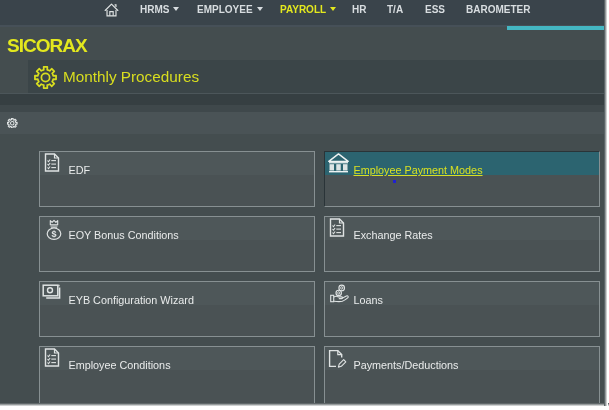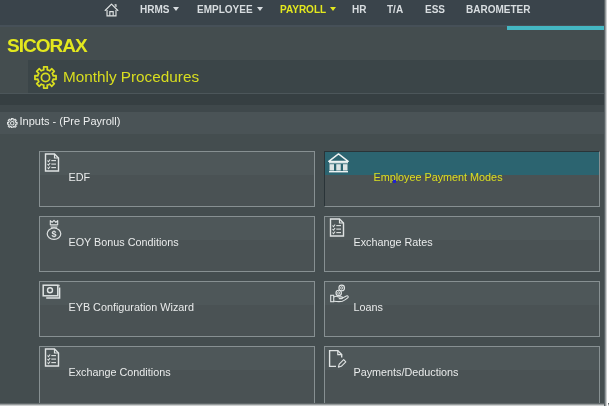--- a/index.html
+++ b/index.html
@@ -19,22 +19,22 @@
   .headband{position:absolute;left:0;top:60px;width:605px;height:33px;background:#3b4548;margin-left:28px;}
   .headtitle{position:absolute;left:35px;top:8px;font-size:15.3px;color:#d9de1f;}
   .sepline{position:absolute;left:0;top:93px;width:605px;height:1px;background:#4c565a;}
   .strip1{position:absolute;left:0;top:94px;width:605px;height:10.5px;background:#363f42;}
   .strip2{position:absolute;left:0;top:104.5px;width:605px;height:7px;background:#3f484b;}
   .inputsrow{position:absolute;left:0;top:111.5px;width:605px;height:22px;background:#4a5356;}
   .inputstxt{position:absolute;left:19.5px;top:3.5px;font-size:11px;color:#eceeee;}
   .card{position:absolute;width:274px;height:54px;border:1px solid #879092;background:#4a5254;}
   .chead{position:absolute;left:0;top:0;width:100%;height:23px;background:#4e5759;}
   .chead.hl{background:#2c6470;}
-  .ctitle{position:absolute;left:28.5px;top:19px;font-size:10.8px;color:#e9ebeb;text-align:center;}
-  .ctitle.hl{color:#d9e021;margin-left:20px;}
+  .ctitle{position:absolute;left:28.5px;top:12px;font-size:10.8px;color:#e9ebeb;text-align:center;}
+  .ctitle.hl{color:#d9e021;text-decoration:underline;}
   .cicon{position:absolute;left:5.5px;top:0.5px;}
   .bluedot{position:absolute;left:393px;top:180px;width:3px;height:3px;background:#2020d0;}
 </style>
 </head>
 <body>
 <div class="app">
 
   <div class="topbar">
     <div class="logo">SICORAX</div>
     <svg style="position:absolute;left:104px;top:2.5px" width="15" height="14" viewBox="0 0 16 15">
@@ -64,21 +64,20 @@
   </div>
   <div class="sepline"></div>
   <div class="strip1"></div>
   <div class="strip2"></div>
 
   <div class="inputsrow">
     <svg style="position:absolute;left:7px;top:6px" width="10.5" height="10.5" viewBox="0 0 24 24">
       <path d="M10.23 3.99L10.06 0.97L13.94 0.97L13.77 3.99A8.2 8.2 0 0 1 16.41 5.08L18.42 2.83L21.17 5.58L18.92 7.59A8.2 8.2 0 0 1 20.01 10.23L23.03 10.06L23.03 13.94L20.01 13.77A8.2 8.2 0 0 1 18.92 16.41L21.17 18.42L18.42 21.17L16.41 18.92A8.2 8.2 0 0 1 13.77 20.01L13.94 23.03L10.06 23.03L10.23 20.01A8.2 8.2 0 0 1 7.59 18.92L5.58 21.17L2.83 18.42L5.08 16.41A8.2 8.2 0 0 1 3.99 13.77L0.97 13.94L0.97 10.06L3.99 10.23A8.2 8.2 0 0 1 5.08 7.59L2.83 5.58L5.58 2.83L7.59 5.08A8.2 8.2 0 0 1 10.23 3.99Z" fill="none" stroke="#dfe3e3" stroke-width="2.6" stroke-linejoin="round"></path>
       <circle cx="12" cy="12" r="4" fill="none" stroke="#dfe3e3" stroke-width="2.4"></circle>
     </svg>
-    <div class="inputstxt">Inputs - (Pre Payroll)</div>
   </div>
 
   <div class="card" style="left:39px;top:151px">
     <div class="chead"></div>
     <div class="cicon"><svg width="16" height="19" viewBox="0 0 16 19" style="position:relative;left:-1.5px">
           <path d="M1.5 1 L10.5 1 L14.5 5 L14.5 18 L1.5 18 Z" fill="none" stroke="#dfe3e3" stroke-width="1.4"></path>
           <path d="M10.5 1 L10.5 5 L14.5 5" fill="none" stroke="#dfe3e3" stroke-width="1.2"></path>
           <path d="M3.5 7.5 l1 1.2 l1.6 -2.2" fill="none" stroke="#dfe3e3" stroke-width="1.1"></path>
           <line x1="7.3" y1="7.6" x2="12" y2="7.6" stroke="#dfe3e3" stroke-width="1.1"></line>
           <path d="M3.5 11 l1 1.2 l1.6 -2.2" fill="none" stroke="#dfe3e3" stroke-width="1.1"></path>
@@ -156,21 +155,21 @@
     <div class="cicon"><svg width="16" height="19" viewBox="0 0 16 19" style="position:relative;left:-1.5px">
           <path d="M1.5 1 L10.5 1 L14.5 5 L14.5 18 L1.5 18 Z" fill="none" stroke="#dfe3e3" stroke-width="1.4"></path>
           <path d="M10.5 1 L10.5 5 L14.5 5" fill="none" stroke="#dfe3e3" stroke-width="1.2"></path>
           <path d="M3.5 7.5 l1 1.2 l1.6 -2.2" fill="none" stroke="#dfe3e3" stroke-width="1.1"></path>
           <line x1="7.3" y1="7.6" x2="12" y2="7.6" stroke="#dfe3e3" stroke-width="1.1"></line>
           <path d="M3.5 11 l1 1.2 l1.6 -2.2" fill="none" stroke="#dfe3e3" stroke-width="1.1"></path>
           <line x1="7.3" y1="11.1" x2="12" y2="11.1" stroke="#dfe3e3" stroke-width="1.1"></line>
           <path d="M3.5 14.5 l1 1.2 l1.6 -2.2" fill="none" stroke="#dfe3e3" stroke-width="1.1"></path>
           <line x1="7.3" y1="14.6" x2="12" y2="14.6" stroke="#dfe3e3" stroke-width="1.1"></line>
         </svg></div>
-    <div class="ctitle">Exchange Conditions</div>
+    <div class="ctitle">Employee Conditions</div>
   </div>
   <div class="card" style="left:324px;top:346px;height:60px">
     <div class="chead"></div>
     <div class="cicon"><svg width="20" height="19" viewBox="0 0 20 19" style="position:relative;left:-3px;top:1px">
           <path d="M13.7 8.6 L13.7 5.6 L9.8 1.6 L1.6 1.6 L1.6 17.4 L8.0 17.4" fill="none" stroke="#dfe3e3" stroke-width="1.4"></path>
           <path d="M9.8 1.6 L9.8 5.6 L13.7 5.6" fill="none" stroke="#dfe3e3" stroke-width="1.2"></path>
           <path d="M11.2 15.2 L15.7 10.7 L17.8 12.8 L13.3 17.3 L10.4 18.1 Z" fill="none" stroke="#dfe3e3" stroke-width="1.1" stroke-linejoin="round"></path>
           <path d="M16.4 11.4 L17.1 12.1" fill="none" stroke="#dfe3e3" stroke-width="0.9"></path>
         </svg></div>
     <div class="ctitle">Payments/Deductions</div>

